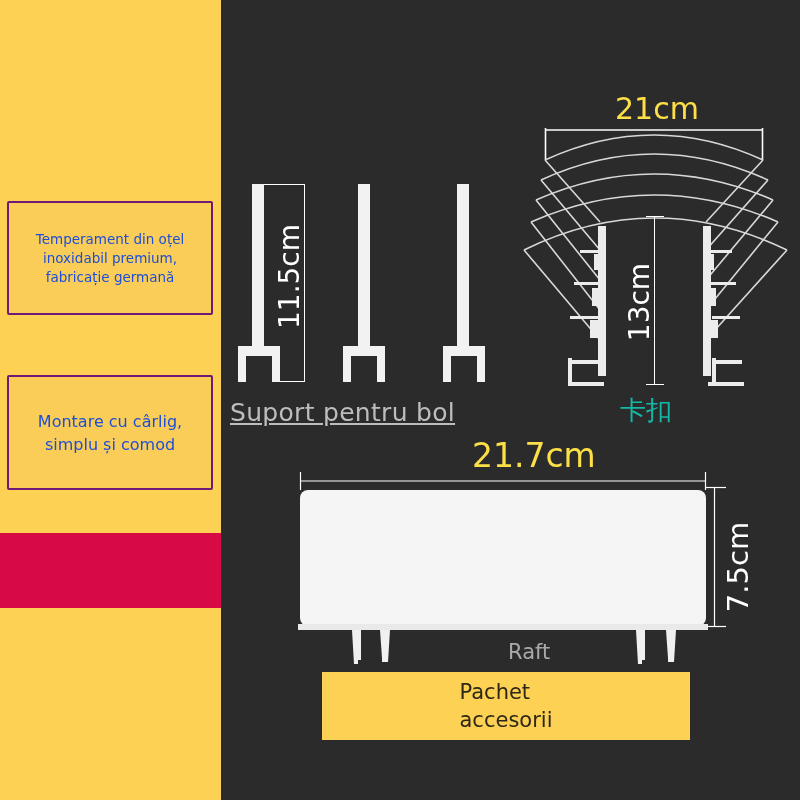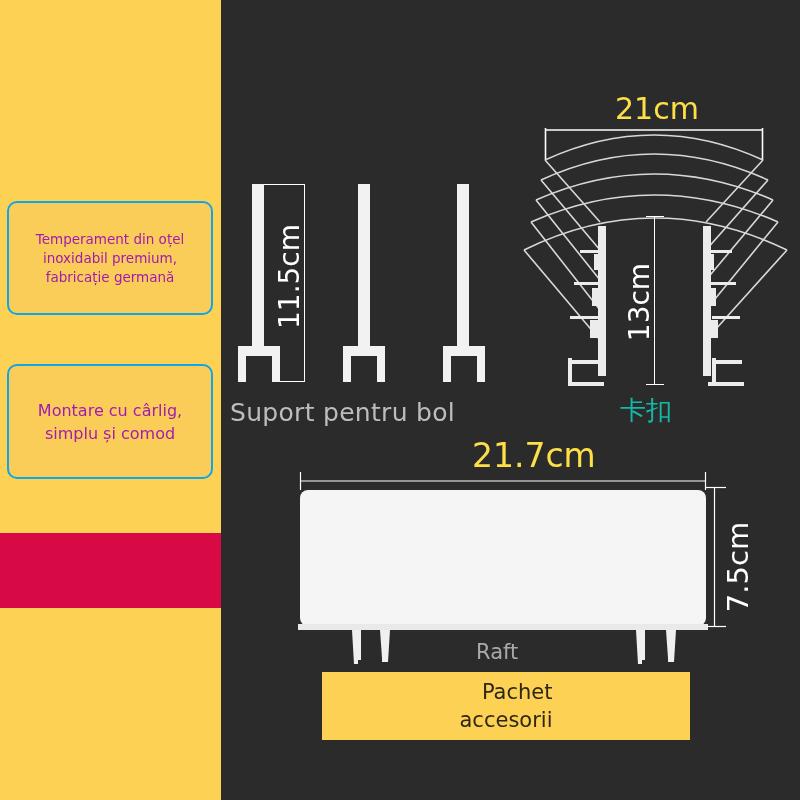--- a/index.html
+++ b/index.html
@@ -1,30 +1,30 @@
 <!DOCTYPE html>
 <html><head>
 <meta charset="utf-8">
 <style>
   html, body { margin:0; padding:0; }
   body { width:800px; height:800px; position:relative; overflow:hidden; background:#2b2b2b; font-family:"DejaVu Sans", sans-serif; }
   .left-panel { position:absolute; left:0; top:0; width:221px; height:800px; background:#fdd154; }
-  .feature-box { position:absolute; left:7px; width:206px; border:2px solid #0ea5e9; border-radius:10px; background:#f9cd57; box-sizing:border-box; display:flex; align-items:center; justify-content:center; text-align:center; color:#a21caf; }
+  .feature-box { position:absolute; left:7px; width:206px; border:2px solid #701a75; border-radius:2px; background:#f9cd57; box-sizing:border-box; display:flex; align-items:center; justify-content:center; text-align:center; color:#1d4ed8; }
   .fb1 { top:201px; height:114px; font-size:13.5px; line-height:19px; }
-  .fb2 { top:364px; height:115px; font-size:16px; line-height:23px; }
+  .fb2 { top:375px; height:115px; font-size:16px; line-height:23px; }
   .red-band { position:absolute; left:0; top:533px; width:221px; height:75px; background:#d70a45; }
   .fb-text { white-space:pre-line; }
   .label { position:absolute; color:#fde047; }
-  .bowl-label { left:230px; top:398px; font-size:25px; color:#bdbdbd; letter-spacing:0.3px; }
+  .bowl-label { left:230px; top:398px; font-size:25px; color:#bdbdbd; letter-spacing:0.3px;text-decoration:underline; }
   .clip-label { left:620px; top:393px; font-size:26px; color:#14b8a6; }
   .w21 { left:615px; top:91px; font-size:30px; }
   .w217 { left:472px; top:436px; font-size:33px; }
-  .raft-label { left:476px; top:640px; font-size:21px; color:#a9a9a9; }
+  .raft-label { left:508px; top:640px; font-size:21px; color:#a9a9a9; }
   .pack-box { position:absolute; left:322px; top:672px; width:368px; height:68px; background:#fdd154; display:flex; align-items:center; justify-content:center; }
-  .pack-text { white-space:pre-line; text-align:right; font-size:21px; line-height:28px; color:#2d2716; }
+  .pack-text { white-space:pre-line; text-align:left; font-size:21px; line-height:28px; color:#2d2716; }
   .vlabel { position:absolute; color:#fff; transform:rotate(-90deg); transform-origin:center center; white-space:nowrap; }
   svg { position:absolute; left:0; top:0; }
 </style>
 </head>
 <body>
 
 <div class="left-panel">
   <div class="feature-box fb1">
     <span class="fb-text">Temperament din oțel
 inoxidabil premium,

